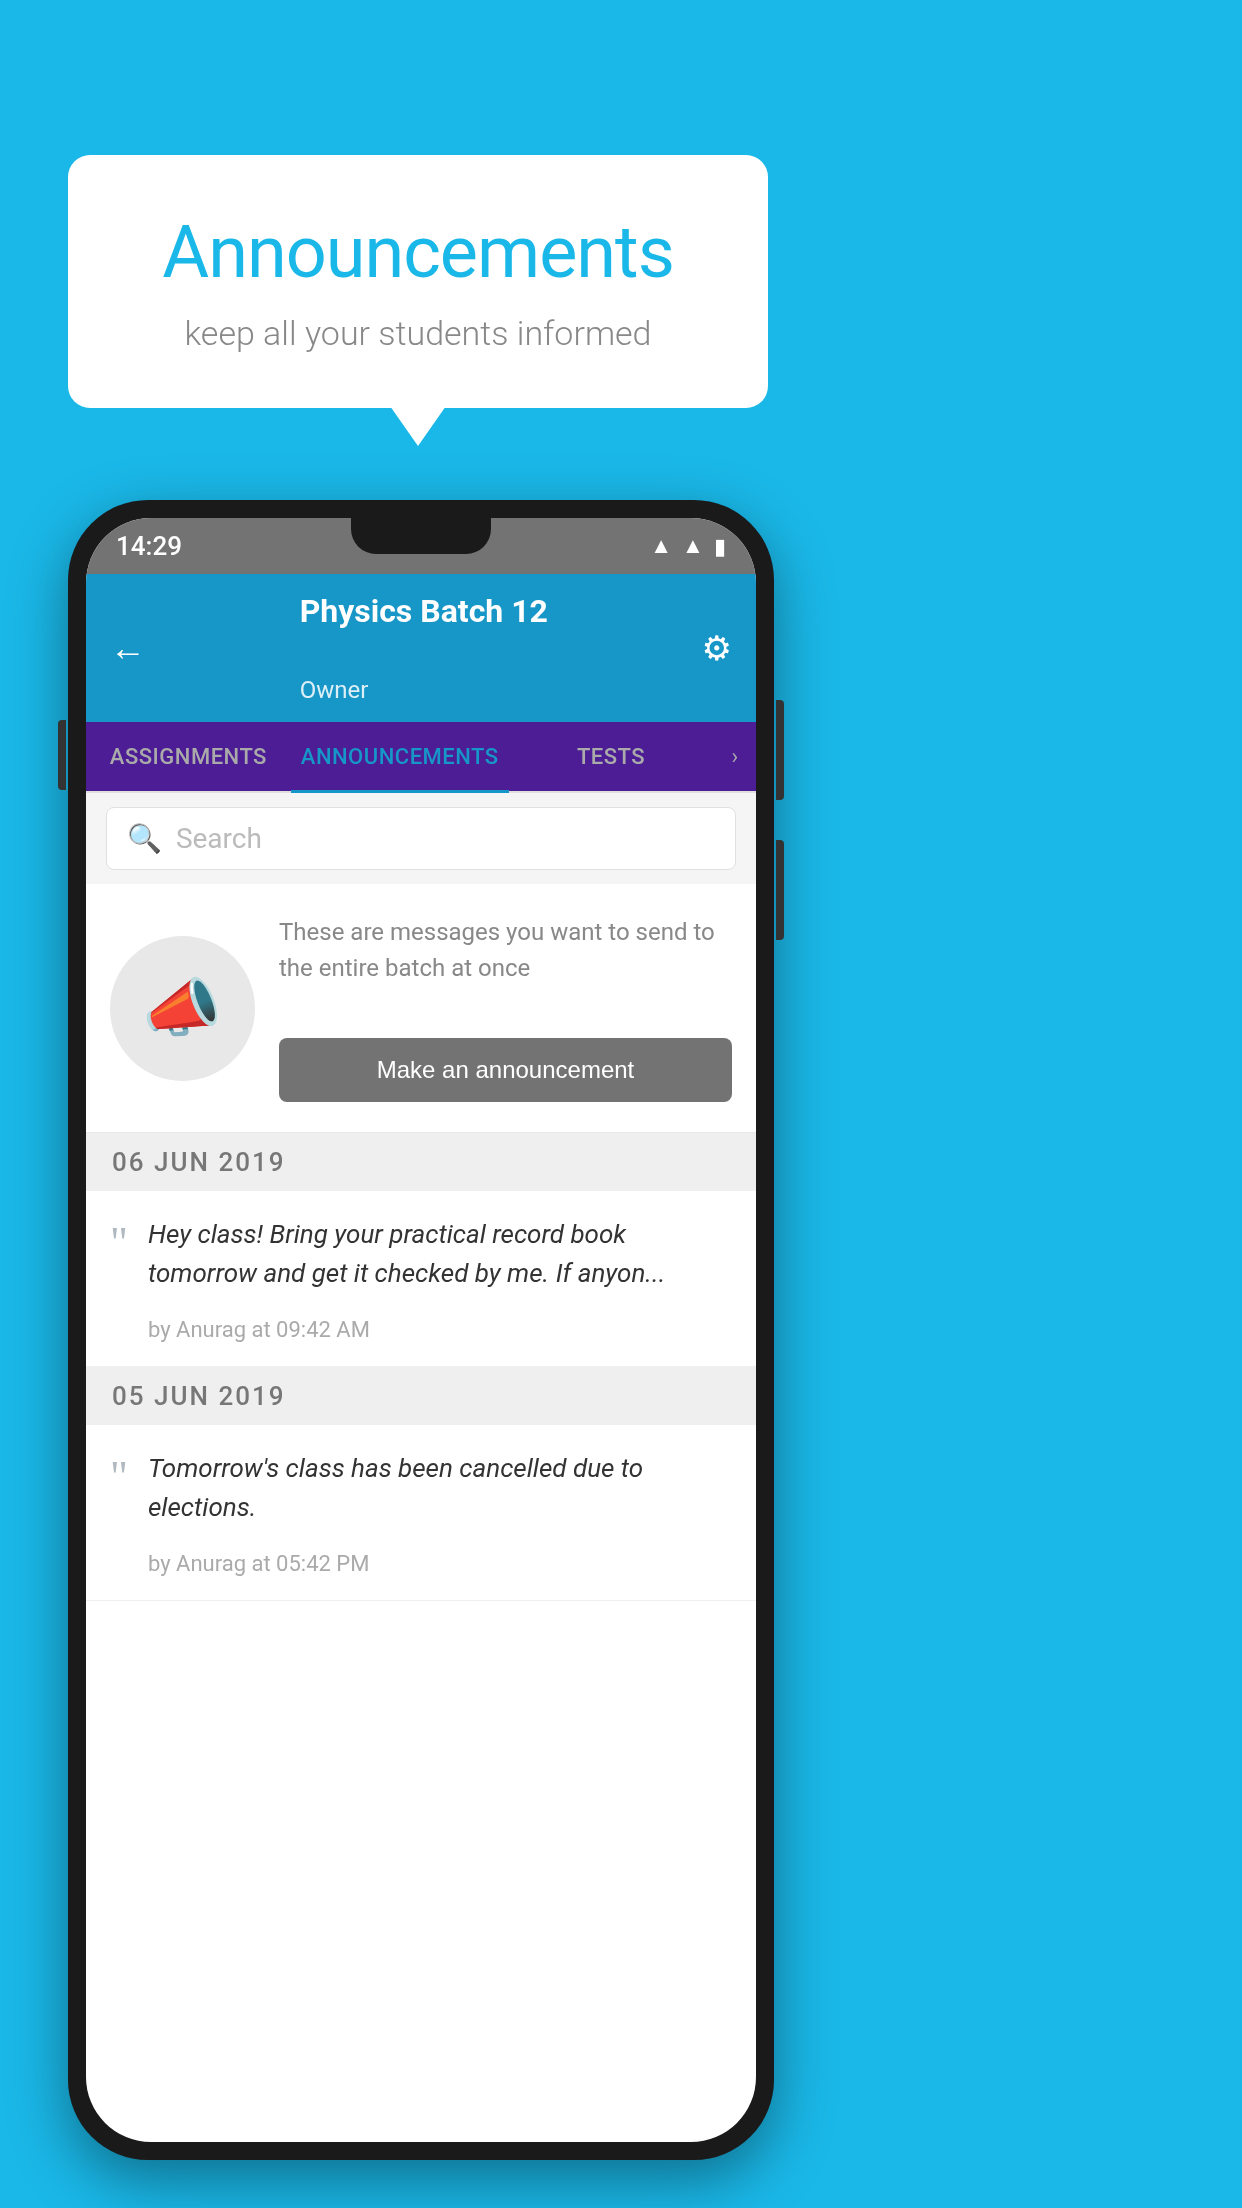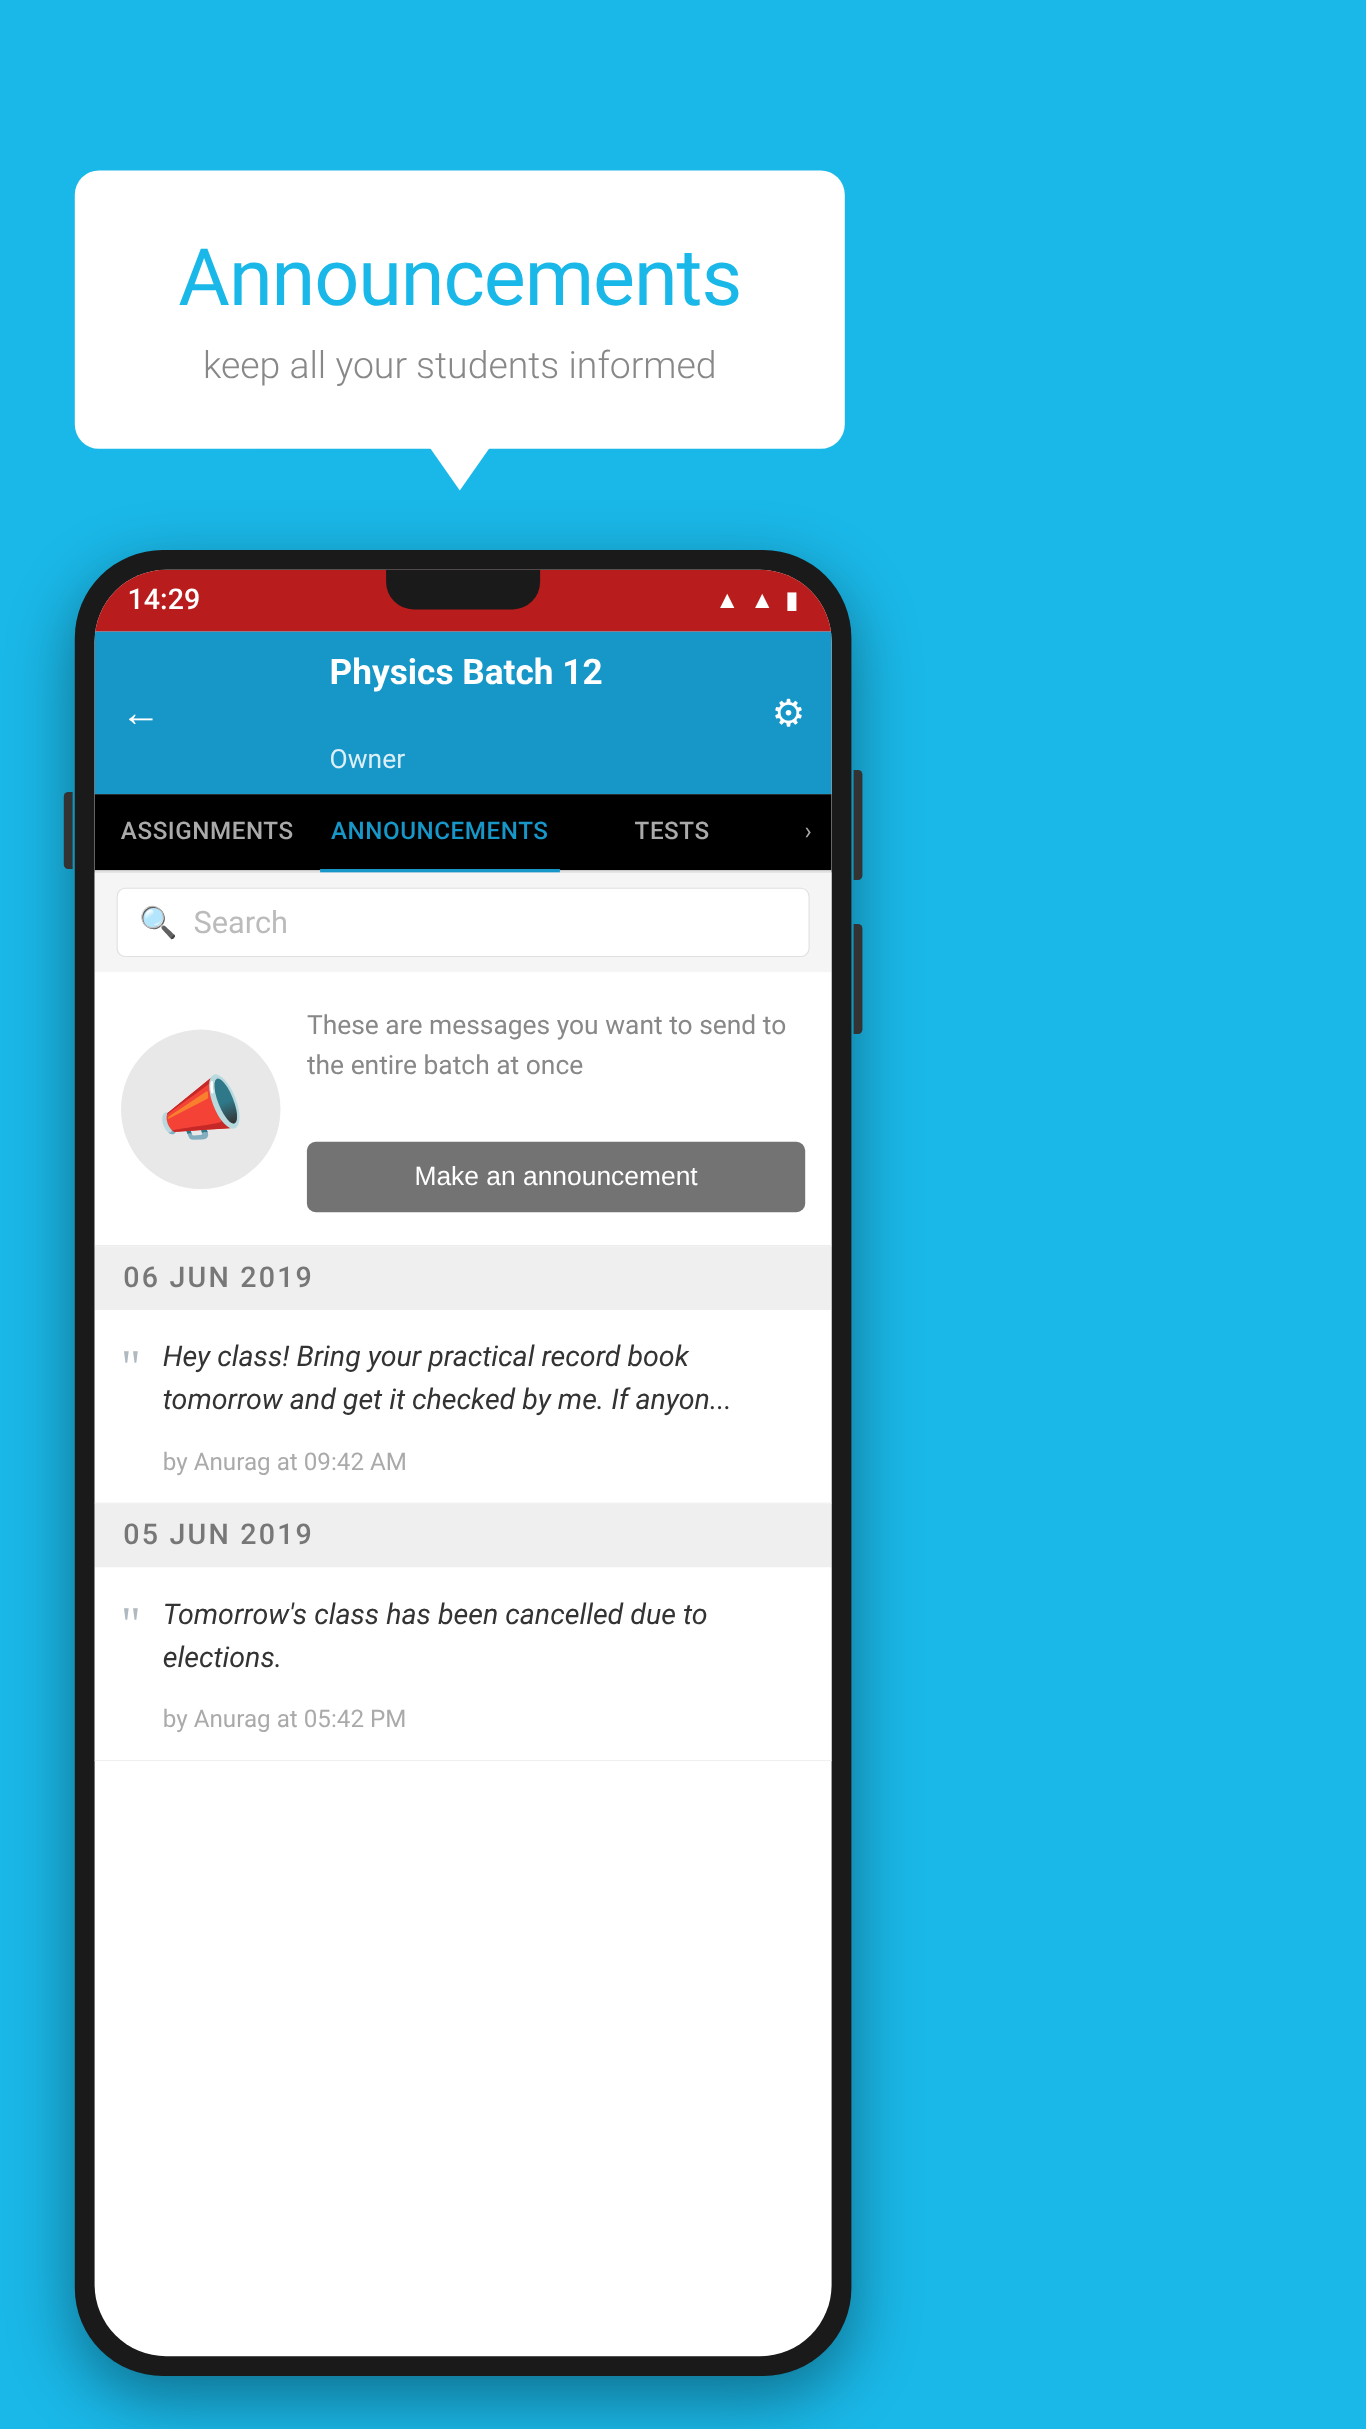--- a/index.html
+++ b/index.html
@@ -73,21 +73,21 @@
       width: 100%;
       height: 100%;
       background: #fff;
       border-radius: 65px;
       overflow: hidden;
       position: relative;
     }
 
     
     .status-bar {
-      background: #b91c1c;
+      background: #737373;
       height: 56px;
       display: flex;
       align-items: center;
       justify-content: space-between;
       padding: 0 30px;
       position: relative;
     }
 
     .status-bar .time {
       color: #fff;
@@ -148,21 +148,21 @@
       margin-top: 46px;
     }
 
     .app-header .settings-icon {
       color: #fff;
       font-size: 34px;
     }
 
     
     .tabs {
-      background: #000000;
+      background: #4c1d95;
       display: flex;
       border-bottom: 2px solid #e0e0e0;
     }
 
     .tab {
       flex: 1;
       text-align: center;
       padding: 22px 10px;
       font-size: 22px;
       font-weight: 500;

